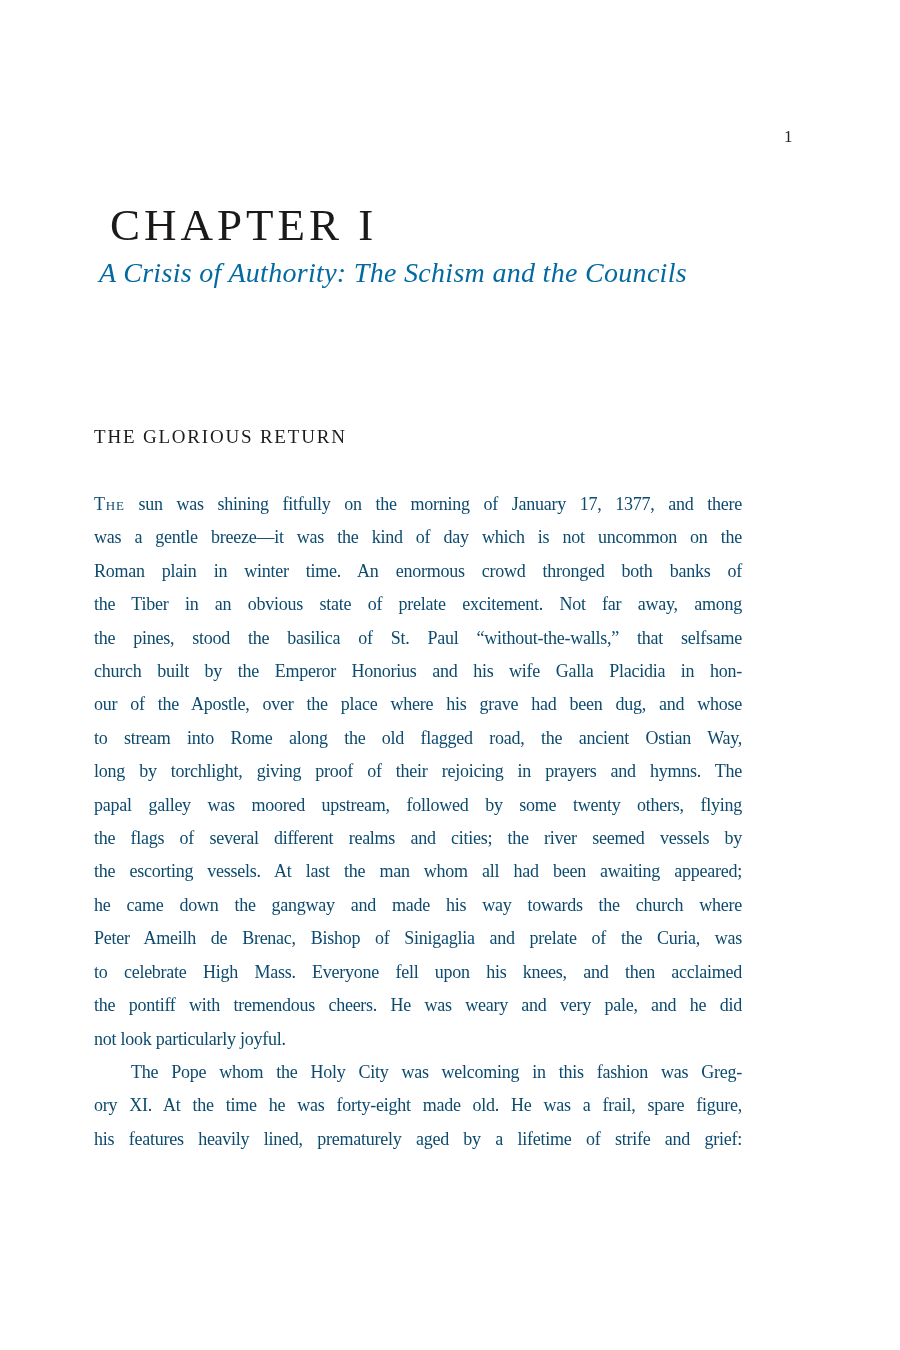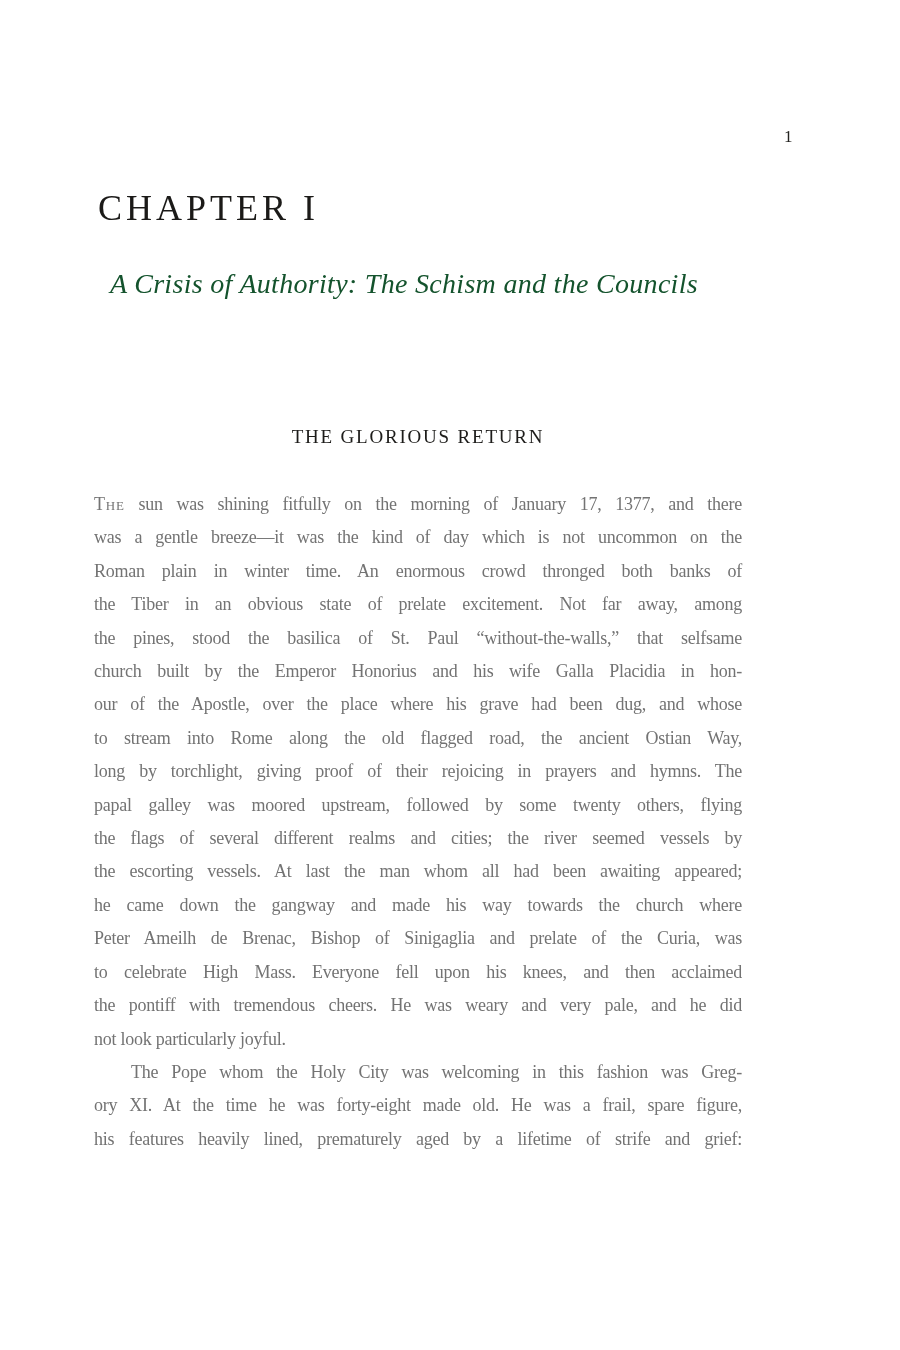--- a/index.html
+++ b/index.html
@@ -22,63 +22,63 @@
     left: 784px;
     font-size: 17px;
     letter-spacing: 1px;
     color: #242320;
   }
 
   .chapter-heading {
     position: absolute;
     top: 183px;
     left: 94px;
-    margin: 4px;
-    font-size: 36px;
+    margin: 16px;
+    font-size: 45px;
     font-weight: normal;
     letter-spacing: 4px;
     color: #1b1a18;
     white-space: nowrap;
   }
 
   .chapter-subtitle {
     position: absolute;
     top: 252px;
     left: 94px;
-    margin: 16px;
+    margin: 5px;
     font-size: 28px;
     font-weight: normal;
     font-style: italic;
     letter-spacing: 0.3px;
-    color: #14532d;
+    color: #0369a1;
     white-space: nowrap;
   }
 
   .section-heading {
     position: absolute;
     top: 426px;
     left: 94px;
     width: 648px;
     margin: 0;
-    text-align: center;
+    text-align: left;
     font-size: 19px;
     font-weight: normal;
     letter-spacing: 1.8px;
     color: #1d1c1a;
   }
 
   .body-text {
     position: absolute;
     top: 488px;
     left: 94px;
     width: 648px;
     font-size: 18px;
     line-height: 33.4px;
     letter-spacing: -0.25px;
-    color: #737373;
+    color: #0c4a6e;
   }
 
   .paragraph { margin: 0; }
 
   .line {
     text-align: justify;
     text-align-last: justify;
     text-justify: inter-word;
   }
   .line.last-line { text-align-last: left; }

